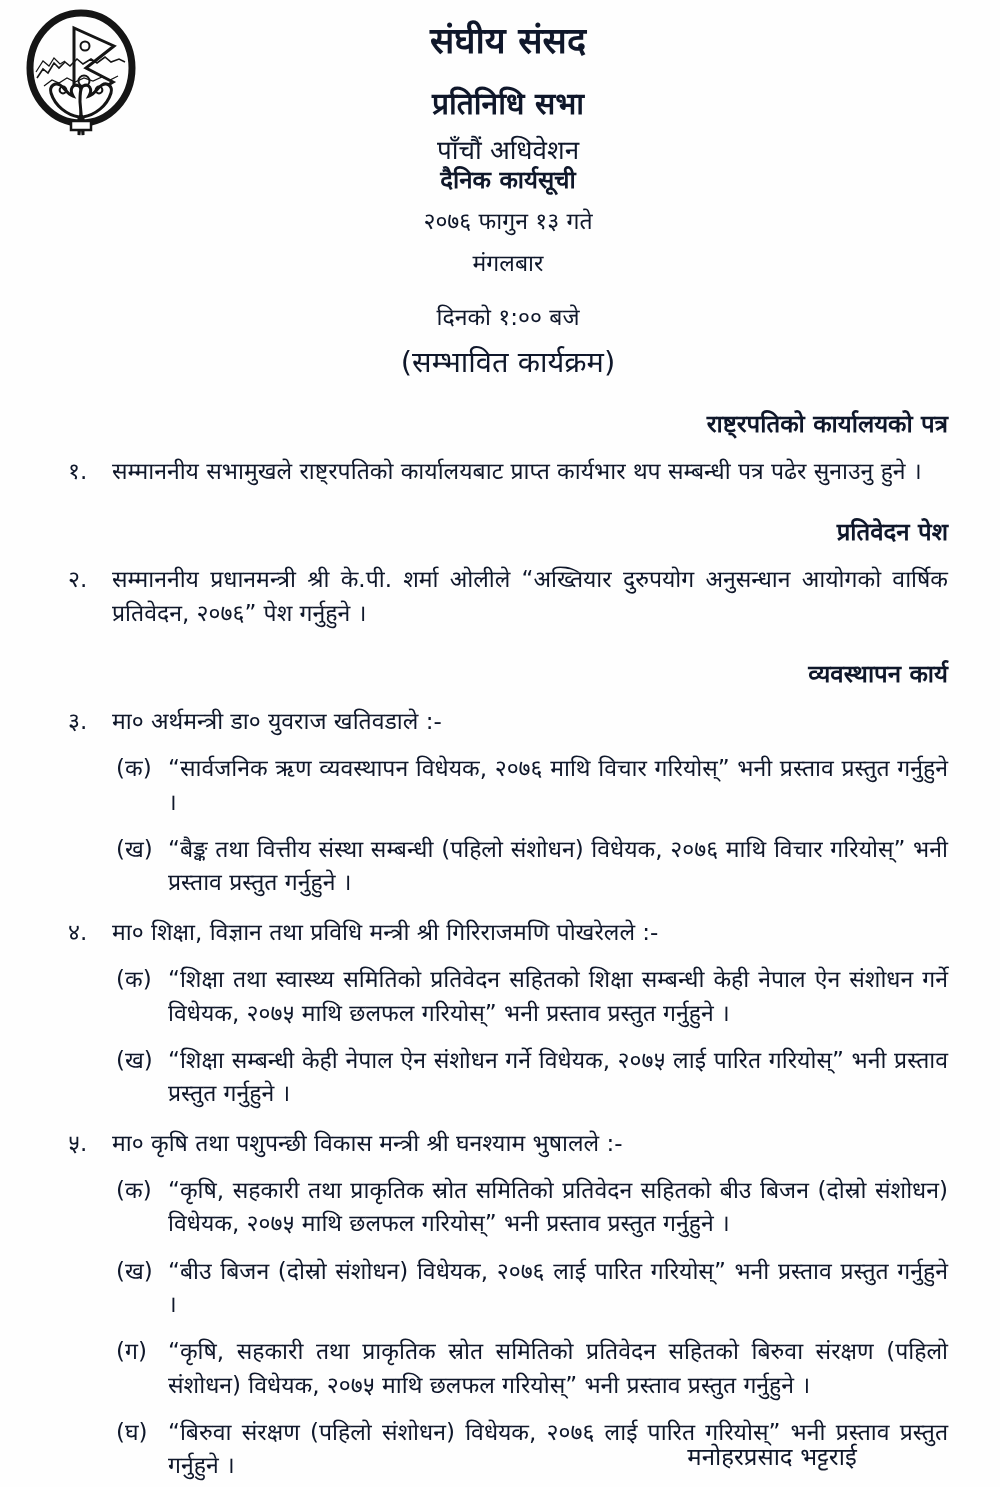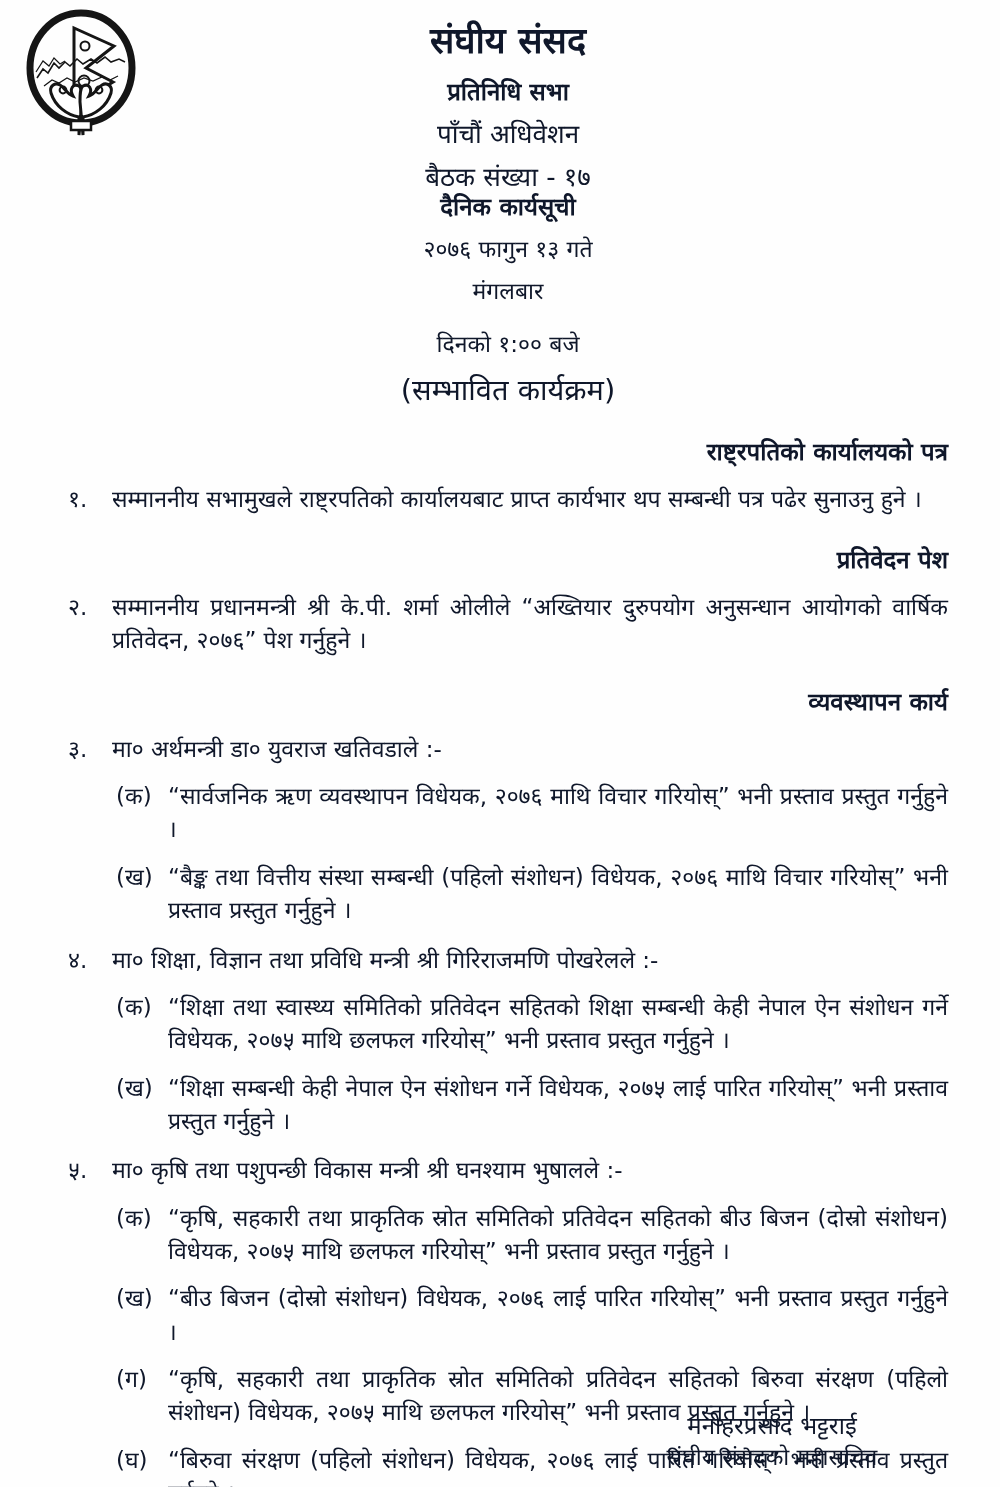--- a/index.html
+++ b/index.html
@@ -13,21 +13,21 @@
     box-sizing:border-box;
     padding:10px 52px 20px 68px;
     overflow:hidden;
   }
   .logo {
     position:absolute; left:24px; top:8px;
     width:114px; height:130px;
   }
   .hdr { text-align:center; }
   .t1 { font-size:36px; font-weight:bold; margin-top:8px; line-height:1.25; }
-  .t2 { font-size:24px; font-weight:bold; margin-top:14px; line-height:1.25; }
+  .t2 { font-size:30px; font-weight:bold; margin-top:22px; line-height:1.25; }
   .t3 { font-size:26px; font-weight:normal; margin-top:12px; line-height:1.2; }
   .t4 { font-size:24px; font-weight:bold; line-height:1.2; }
   .t5 { font-size:23px; font-weight:normal; margin-top:14px; line-height:1.2; }
   .time { margin-top:26px; }
   .t6 { font-size:29px; font-weight:normal; margin-top:14px; line-height:1.2; }
   .sec-h {
     text-align:right; font-size:24px; font-weight:600;
     margin:26px 0 10px 0;
   }
   .item { display:flex; margin-top:16px; font-size:23px; line-height:1.45; }
@@ -65,21 +65,20 @@
       <path d="M59,127 L59,109 C71,107 83,98 87,85 C89,78 83,74 78,77 C73,80 71,86 65,88 C69,81 65,75 59,78 C56,80 56,87 56,94 Z" fill="#ffffff" stroke="#151515" stroke-width="3"></path>
       <circle class="ink" cx="39" cy="82" r="3.4" fill="#fff" stroke-width="2"></circle>
       <circle class="ink" cx="75" cy="82" r="3.4" fill="#fff" stroke-width="2"></circle>
       <rect x="47" y="113" width="20" height="9" fill="#ffffff" stroke="#151515" stroke-width="2.5"></rect>
     </svg>
   </div>
 
   <div class="hdr t1">संघीय संसद</div>
   <div class="hdr t2">प्रतिनिधि सभा</div>
   <div class="hdr t3">पाँचौं अधिवेशन</div>
-  <div class="hdr t3">बैठक संख्या - १७</div>
   <div class="hdr t4">दैनिक कार्यसूची</div>
   <div class="hdr t5">२०७६ फागुन १३ गते</div>
   <div class="hdr t5">मंगलबार</div>
   <div class="hdr t5 time">दिनको १:०० बजे</div>
   <div class="hdr t6">(सम्भावित कार्यक्रम)</div>
 
   <div class="sec-h">राष्ट्रपतिको कार्यालयको पत्र</div>
   <div class="item">
     <span class="num">१.</span>
     <span class="txt">सम्माननीय सभामुखले राष्ट्रपतिको कार्यालयबाट प्राप्त कार्यभार थप सम्बन्धी पत्र पढेर सुनाउनु हुने ।</span>
@@ -135,16 +134,15 @@
     <span class="lbl">(ग)</span>
     <span class="txt">“कृषि, सहकारी तथा प्राकृतिक स्रोत समितिको प्रतिवेदन सहितको बिरुवा संरक्षण (पहिलो संशोधन) विधेयक, २०७५ माथि छलफल गरियोस्” भनी प्रस्ताव प्रस्तुत गर्नुहुने ।</span>
   </div>
   <div class="sub">
     <span class="lbl">(घ)</span>
     <span class="txt">“बिरुवा संरक्षण (पहिलो संशोधन) विधेयक, २०७६ लाई पारित गरियोस्” भनी प्रस्ताव प्रस्तुत गर्नुहुने ।</span>
   </div>
 
   <div class="sign">
     <div class="s-name">मनोहरप्रसाद भट्टराई</div>
-    <div class="s-title">संघीय संसदको महासचिव</div>
   </div>
 
 </div>
 
 </body></html>

